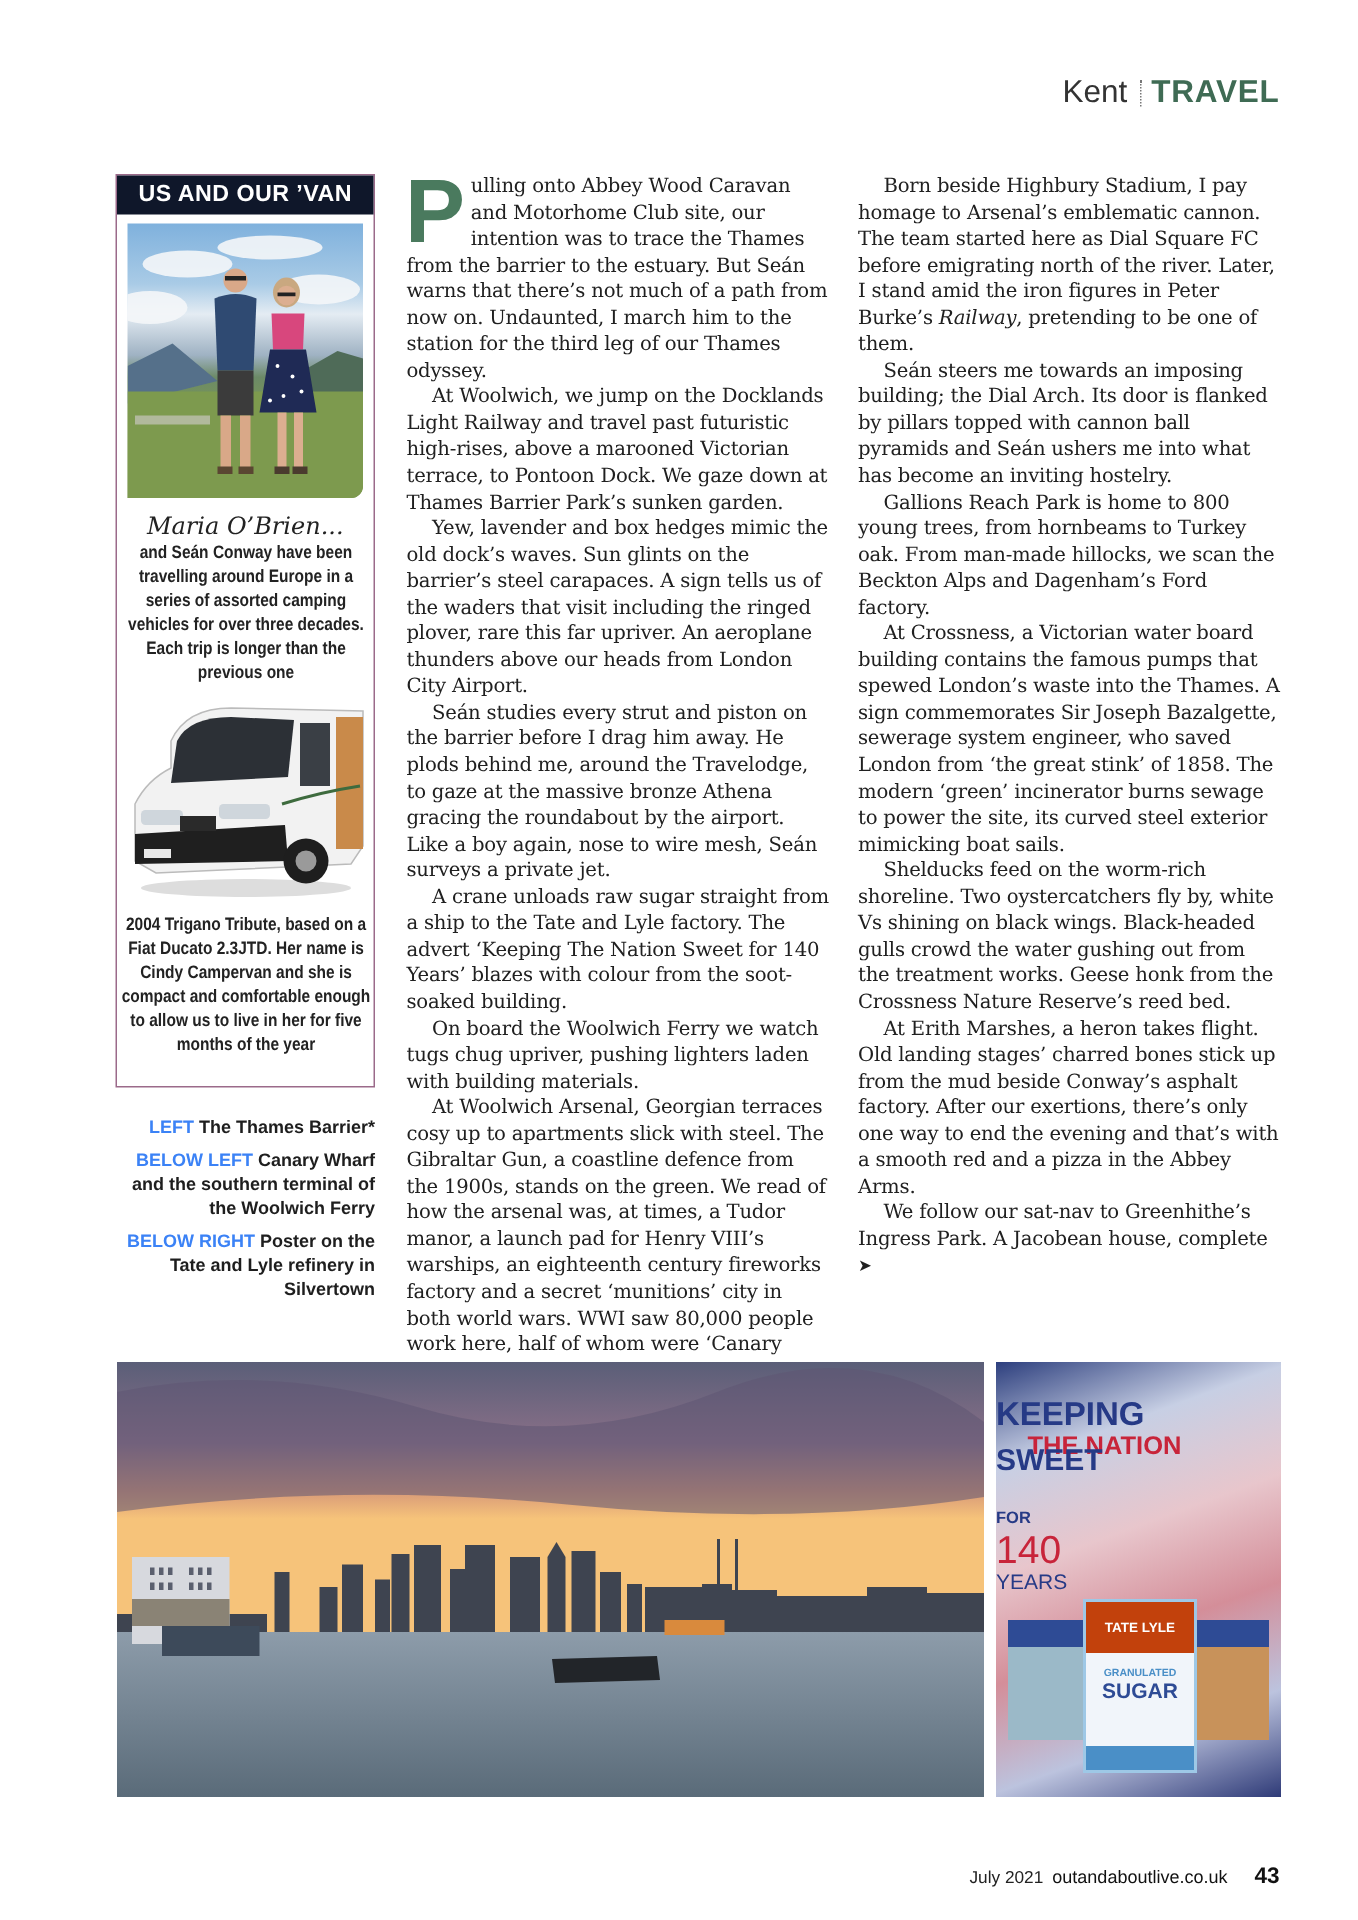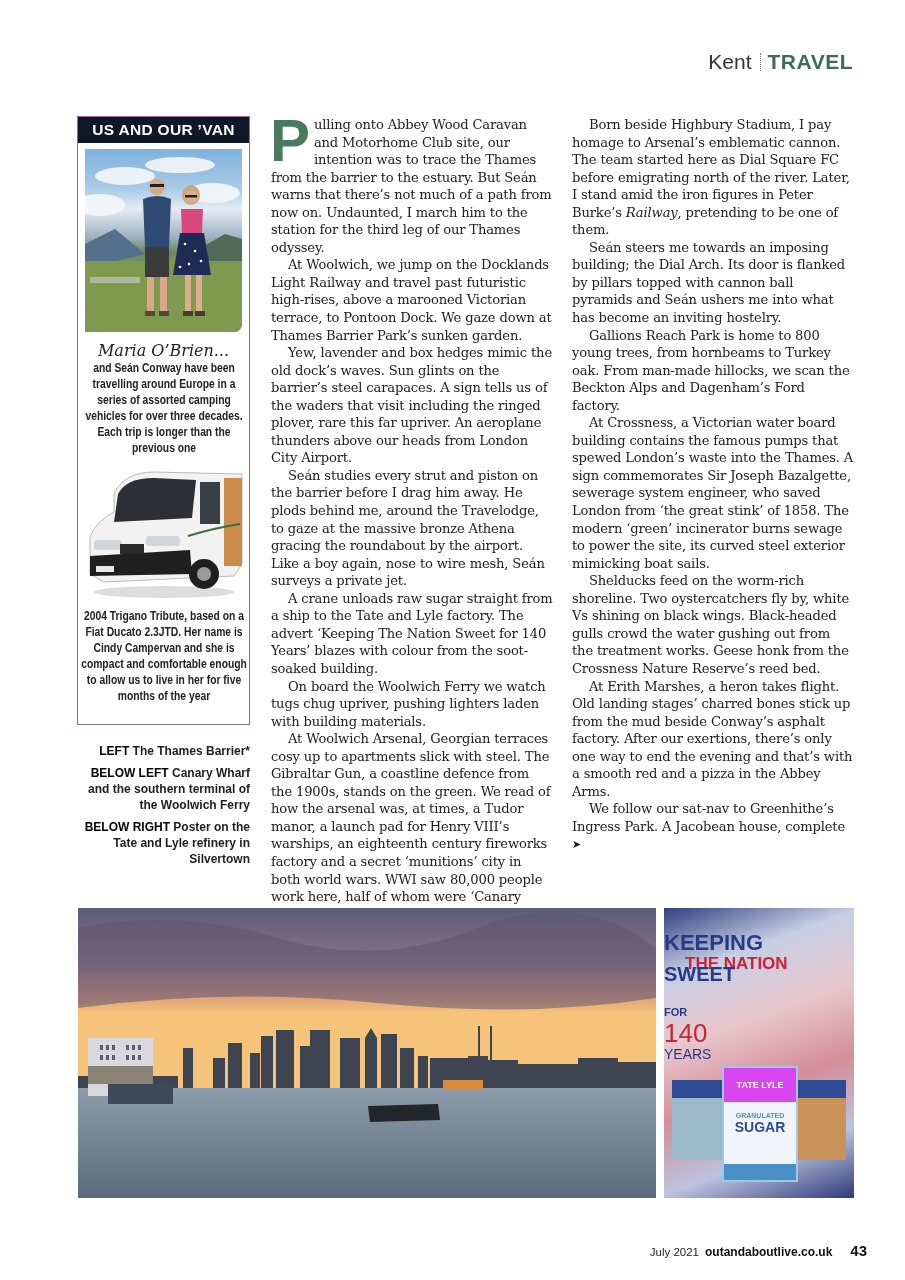--- a/index.html
+++ b/index.html
@@ -19,43 +19,43 @@
     background: linear-gradient(180deg, #7fb1dd 0%, #a9cbe6 22%, #e4ecf3 33%, #9fb2c3 48%, #6c8a67 56%, #7d9a50 70%, #6f8c3e 100%); }
   .couple-photo .cloud { position: absolute; background: #f4f6f8; border-radius: 50%; opacity: .9; }
   .caption-name { font-family: "DejaVu Serif", serif; font-style: italic; font-size: 16px; text-align: center; margin-top: 9px; color: #222; }
   .caption-text { font-family: "Liberation Sans", sans-serif; font-size: 12px; line-height: 16px; font-weight: 700; text-align: center; color: #222; padding: 0 8px; transform: scaleX(0.86); transform-origin: center; width: 200px; margin-left: -14px; }
   .van-photo { position: relative; margin: 8px auto 0; width: 160px; height: 138px; }
   .van-caption { font-family: "Liberation Sans", sans-serif; font-size: 12px; line-height: 16px; font-weight: 700; text-align: center; color: #222; margin-top: 6px; transform: scaleX(0.86); width: 200px; margin-left: -14px; }
 
   
   .photo-captions { position: absolute; left: 77px; top: 743px; width: 173px; text-align: right; font-family: "Liberation Sans", sans-serif; font-weight: 700; font-size: 12px; line-height: 16px; color: #1e1e1e; }
   .photo-captions p { margin-bottom: 6px; }
-  .photo-captions .lbl { color: #000000; }
+  .photo-captions .lbl { color: #3b82f6; }
 
   
   .col { position: absolute; top: 116px; width: 282px; font-size: 13.1px; line-height: 17.55px; color: #202020; letter-spacing: -0.15px; }
   .col-1 { left: 271px; }
   .col-2 { left: 572px; }
   .col p { text-indent: 17px; }
   .col p.first { text-indent: 0; }
   .dropcap { float: left; font-family: "Liberation Sans", sans-serif; font-weight: 700; font-size: 60px; line-height: 46px; color: #4a7a5e; margin: 2px 4px 0 -1px; height: 48px; }
   .em { font-style: italic; }
   .arrow { font-size: 11px; }
 
   
   .photo-skyline { position: absolute; left: 78px; top: 908px; width: 578px; height: 290px; overflow: hidden;
     background: linear-gradient(180deg, #5b5f77 0%, #7a6f87 18%, #a17888 32%, #d79a76 42%, #f2c07a 48%, #e9a77a 55%, #6d7a8e 60%, #8b9aa8 66%, #6f8190 80%, #5d6e7c 100%); }
   .photo-poster { position: absolute; left: 664px; top: 908px; width: 190px; height: 290px; overflow: hidden;
     background: linear-gradient(160deg, #2d3f7e 0%, #c7cfe4 20%, #e8c6cc 40%, #d48e99 60%, #bcc3de 80%, #2f3b78 100%); }
   .poster-line { position: absolute; left: 0; width: 100%; text-align: left; font-family: "Liberation Sans", sans-serif; font-weight: 700; }
 
   
-  .folio { position: absolute; top: 1242px; right: 38px; display: flex; align-items: baseline; font-family: "Liberation Sans", sans-serif; }
+  .folio { position: absolute; top: 1242px; right: 52px; display: flex; align-items: baseline; font-family: "Liberation Sans", sans-serif; }
   .folio-date { font-size: 11.5px; color: #222; margin-right: 6px; }
-  .folio-site { font-size: 12px; font-weight: 700; color: #111; margin-right: 18px; }
+  .folio-site { font-size: 12px; font-weight: 400; color: #111; margin-right: 18px; }
   .folio-page { font-size: 15px; font-weight: 700; color: #111; }
 </style>
 </head>
 <body>
 
 <div class="running-head">
   <span class="rh-section">Kent</span>
   <span class="rh-divider"></span>
   <span class="rh-category">TRAVEL</span>
 </div>
@@ -212,21 +212,21 @@
 <div class="photo-poster">
   <div class="poster-line" style="top:22px;font-size:22px;color:#263a86;">KEEPING</div>
   <div class="poster-line" style="top:46px;font-size:17px;color:#c8243a;padding-left:21px;">THE NATION</div>
   <div class="poster-line" style="top:55px;font-size:20px;color:#263a86;">SWEET</div>
   <div class="poster-line" style="top:98px;font-size:11px;color:#263a86;">FOR</div>
   <div class="poster-line" style="top:110px;font-size:26px;font-weight:400;color:#c8243a;">140</div>
   <div class="poster-line" style="top:138px;font-size:14px;font-weight:400;color:#263a86;">YEARS</div>
   <div style="position:absolute;left:8px;top:172px;width:50px;height:80px;background:#9bb9c8;border-top:18px solid #2e4b95;"></div>
   <div style="position:absolute;left:132px;top:172px;width:50px;height:80px;background:#c8925a;border-top:18px solid #2e4b95;"></div>
   <div style="position:absolute;left:58px;top:158px;width:76px;height:116px;background:#f1f5fa;border:2px solid #9ec8e6;">
-    <div style="background:#d946ef;color:#fff;font-family:'Liberation Sans',sans-serif;font-size:9px;font-weight:700;text-align:center;height:34px;line-height:34px;">TATE LYLE</div>
+    <div style="background:#c2410c;color:#fff;font-family:'Liberation Sans',sans-serif;font-size:9px;font-weight:700;text-align:center;height:34px;line-height:34px;">TATE LYLE</div>
     <div style="font-family:'Liberation Sans',sans-serif;font-size:7px;font-weight:700;color:#4a8fc7;text-align:center;margin-top:10px;">GRANULATED</div>
     <div style="font-family:'Liberation Sans',sans-serif;font-size:14px;font-weight:700;color:#2e4b95;text-align:center;">SUGAR</div>
     <div style="position:absolute;bottom:0;left:0;width:100%;height:16px;background:#4a8fc7;"></div>
   </div>
 </div>
 
 <div class="folio">
   <span class="folio-date">July 2021</span>
   <span class="folio-site">outandaboutlive.co.uk</span>
   <span class="folio-page">43</span>

